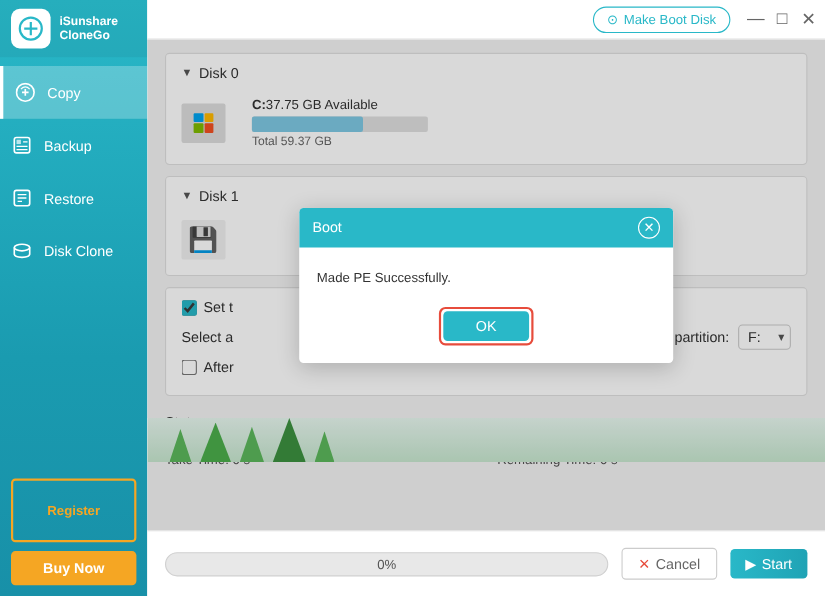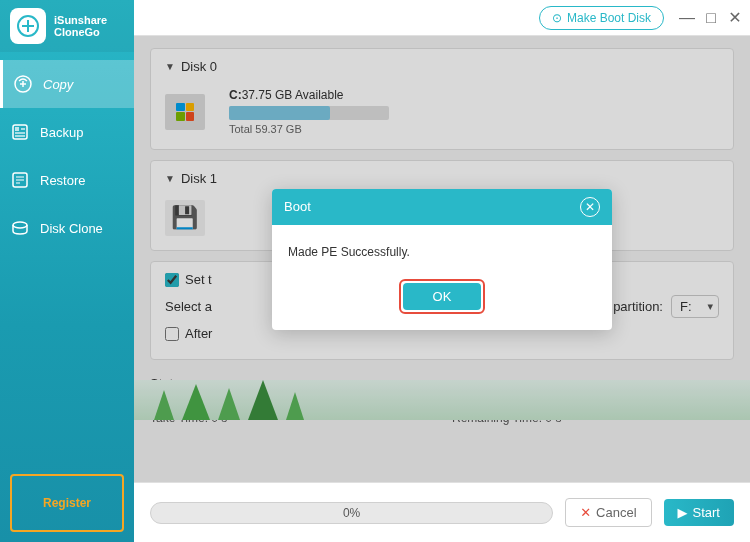--- a/index.html
+++ b/index.html
@@ -37,21 +37,20 @@
       width: 100%;
       padding: 14px 10px;
       display: flex; align-items: center; gap: 10px;
       color: white;
       cursor: pointer;
       font-size: 13px;
     }
     .nav-item.active {
       background: rgba(255,255,255,0.25);
       border-left: 3px solid white;
-      font-style: italic;
     }
     .nav-icon { width: 20px; height: 20px; display: flex; align-items: center; justify-content: center; font-size: 14px; flex-shrink: 0; }
 
     .sidebar-bottom { width: 100%; padding: 10px; display: flex; flex-direction: column; gap: 8px; }
     .btn-register {
       width: 100%; padding: 20px; border: 2px solid #f5a623; background: transparent; color: #f5a623;
       border-radius: 4px; cursor: pointer; font-size: 12px; font-weight: bold;
     }
     .btn-buynow {
       width: 100%; padding: 8px; border: none; background: #f5a623; color: white;
@@ -285,20 +284,21 @@
           <ellipse cx="9" cy="6" rx="7" ry="3" stroke="white" stroke-width="1.5" fill="none"></ellipse>
           <path d="M2 6 L2 12 Q2 15 9 15 Q16 15 16 12 L16 6" stroke="white" stroke-width="1.5" fill="none"></path>
         </svg>
       </div>
       <span>Disk Clone</span>
     </div>
   </nav>
 
   <div class="sidebar-bottom">
     <button class="btn-register">Register</button>
+    <button class="btn-buynow">Buy Now</button>
   </div>
 </div>
 
 <div class="main">
 
   <div class="titlebar">
     <button class="make-boot-btn">
       <span>⊙</span>
       <span>Make Boot Disk</span>
     </button>

